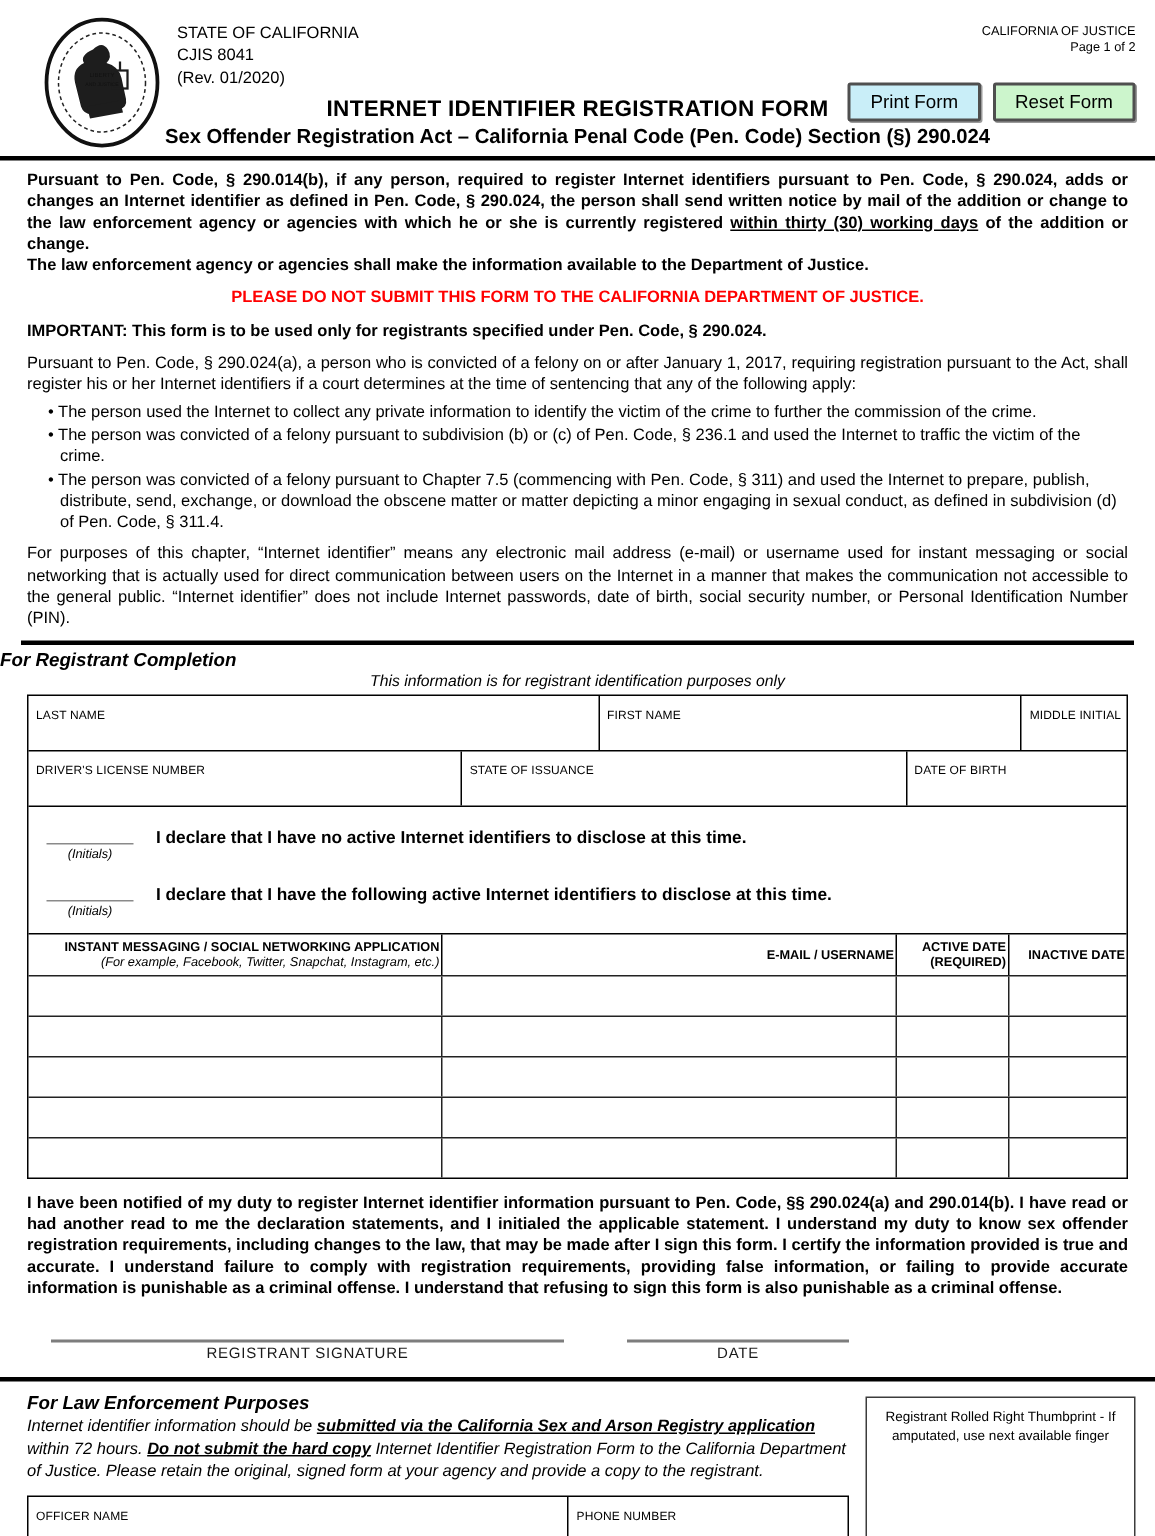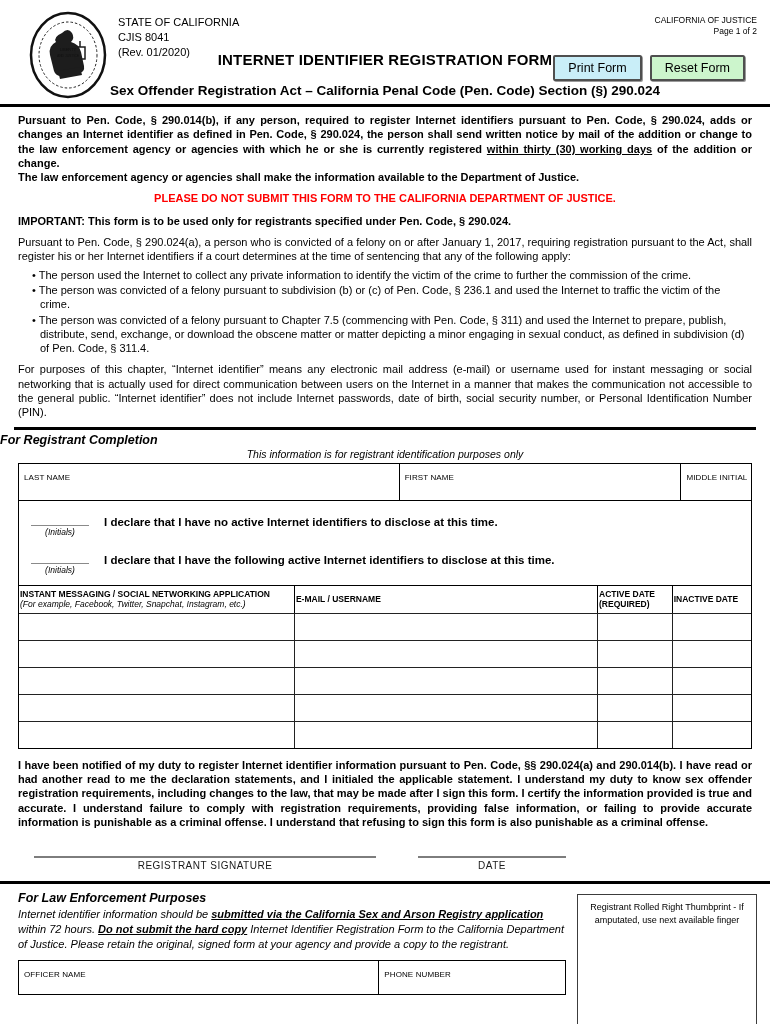--- a/index.html
+++ b/index.html
@@ -4,25 +4,25 @@
 <style>
   * { box-sizing: border-box; margin: 0; padding: 0; }
   html,body { width: 770px; height: 1024px; background: #fff; }
   body { font-family: "Liberation Sans", sans-serif; color: #000; overflow: hidden; }
 
   
   .header { position: relative; height: 107px; border-bottom: 3px solid #000; }
   .seal { position: absolute; left: 28px; top: 11px; }
   .hdr-left { position: absolute; left: 118px; top: 15px; font-size: 11px; line-height: 1.35; }
   .hdr-right { position: absolute; right: 13px; top: 15px; font-size: 8.5px; line-height: 1.35; text-align: right; }
-  .hdr-buttons { position: absolute; right: 25px; top: 55px; display: flex; gap: 8px; }
+  .hdr-buttons { position: absolute; right: 13px; top: 55px; display: flex; gap: 8px; }
   .form-btn { font-family: "Liberation Sans", sans-serif; font-size: 12.5px; padding: 4px 13px;
               border: 2px solid #4f4f4f; border-radius: 2px; cursor: pointer; color: #000;
               box-shadow: 1px 1px 0 #9a9a9a; }
-  .title { position: absolute; top: 51px; width: 100%; text-align: center; font-size: 15px; font-weight: bold; letter-spacing: .2px; }
+  .title { position: absolute; top: 64px; width: 100%; text-align: center; font-size: 15px; font-weight: bold; letter-spacing: .2px; }
   .subtitle { position: absolute; top: 83px; width: 100%; text-align: center; font-size: 13.5px; font-weight: bold; }
 
   
   .intro { margin: 6px 18px 0 18px; font-size: 11px; line-height: 1.3; }
   .p-bold { font-weight: bold; text-align: justify; }
   .centered-bold { font-weight: bold; }
   .red-warning { font-weight: bold; text-align: center; margin-top: 7px; }
   .important { font-weight: bold; margin-top: 8px; }
   .p-reg { margin-top: 7px; text-align: justify; }
   .bullets { margin-top: 4px; list-style: none; }
@@ -47,21 +47,21 @@
   .decl-area { border-top: 1.5px solid #000; padding: 12px 0 10px 12px; }
   .decl { display: flex; gap: 15px; margin-top: 0; }
   .decl + .decl { margin-top: 14px; }
   .initials-blk { width: 58px; text-align: center; flex: 0 0 auto; }
   .initials-rule { height: 13px; border-bottom: 1.5px solid #8a8a8a; }
   .initials-label { font-style: italic; font-size: 8.5px; margin-top: 1px; }
   .decl-text { font-weight: bold; font-size: 11.5px; padding-top: 3px; }
 
   .id-grid { display: grid; grid-template-columns: 37.7% 41.4% 10.2% 10.7%; }
   .id-header { border-top: 1.5px solid #000; min-height: 28px; }
-  .id-hcell { border-right: 1.5px solid #000; text-align: left; font-size: 8.5px; font-weight: bold;
+  .id-hcell { border-right: 1.5px solid #000; text-align: right; font-size: 8.5px; font-weight: bold;
               display: flex; flex-direction: column; justify-content: center; padding: 2px 1px; }
   .id-hcell:last-child { border-right: none; }
   .id-hcell .sub { font-weight: normal; font-style: italic; }
   .id-row { border-top: 1.5px solid #222; height: 27px; }
   .id-cell { border-right: 1.5px solid #222; }
   .id-cell:last-child { border-right: none; }
 
   .notify { margin: 9px 18px 0 18px; font-size: 11px; line-height: 1.3; font-weight: bold; text-align: justify; }
 
   
@@ -132,20 +132,25 @@
 <div class="thick-rule"></div>
 <div class="sec-title">For Registrant Completion</div>
 <div class="sec-sub">This information is for registrant identification purposes only</div>
 
 <div class="formbox">
   <div class="frow frow-1">
     <div class="fcell"><span class="flabel">LAST NAME</span></div>
     <div class="fcell"><span class="flabel">FIRST NAME</span></div>
     <div class="fcell"><span class="flabel">MIDDLE INITIAL</span></div>
   </div>
+  <div class="frow frow-2">
+    <div class="fcell"><span class="flabel">DRIVER'S LICENSE NUMBER</span></div>
+    <div class="fcell"><span class="flabel">STATE OF ISSUANCE</span></div>
+    <div class="fcell"><span class="flabel">DATE OF BIRTH</span></div>
+  </div>
 
   <div class="decl-area">
     <div class="decl">
       <div class="initials-blk">
         <div class="initials-rule"></div>
         <div class="initials-label">(Initials)</div>
       </div>
       <div class="decl-text">I declare that I have no active Internet identifiers to disclose at this time.</div>
     </div>
     <div class="decl">

